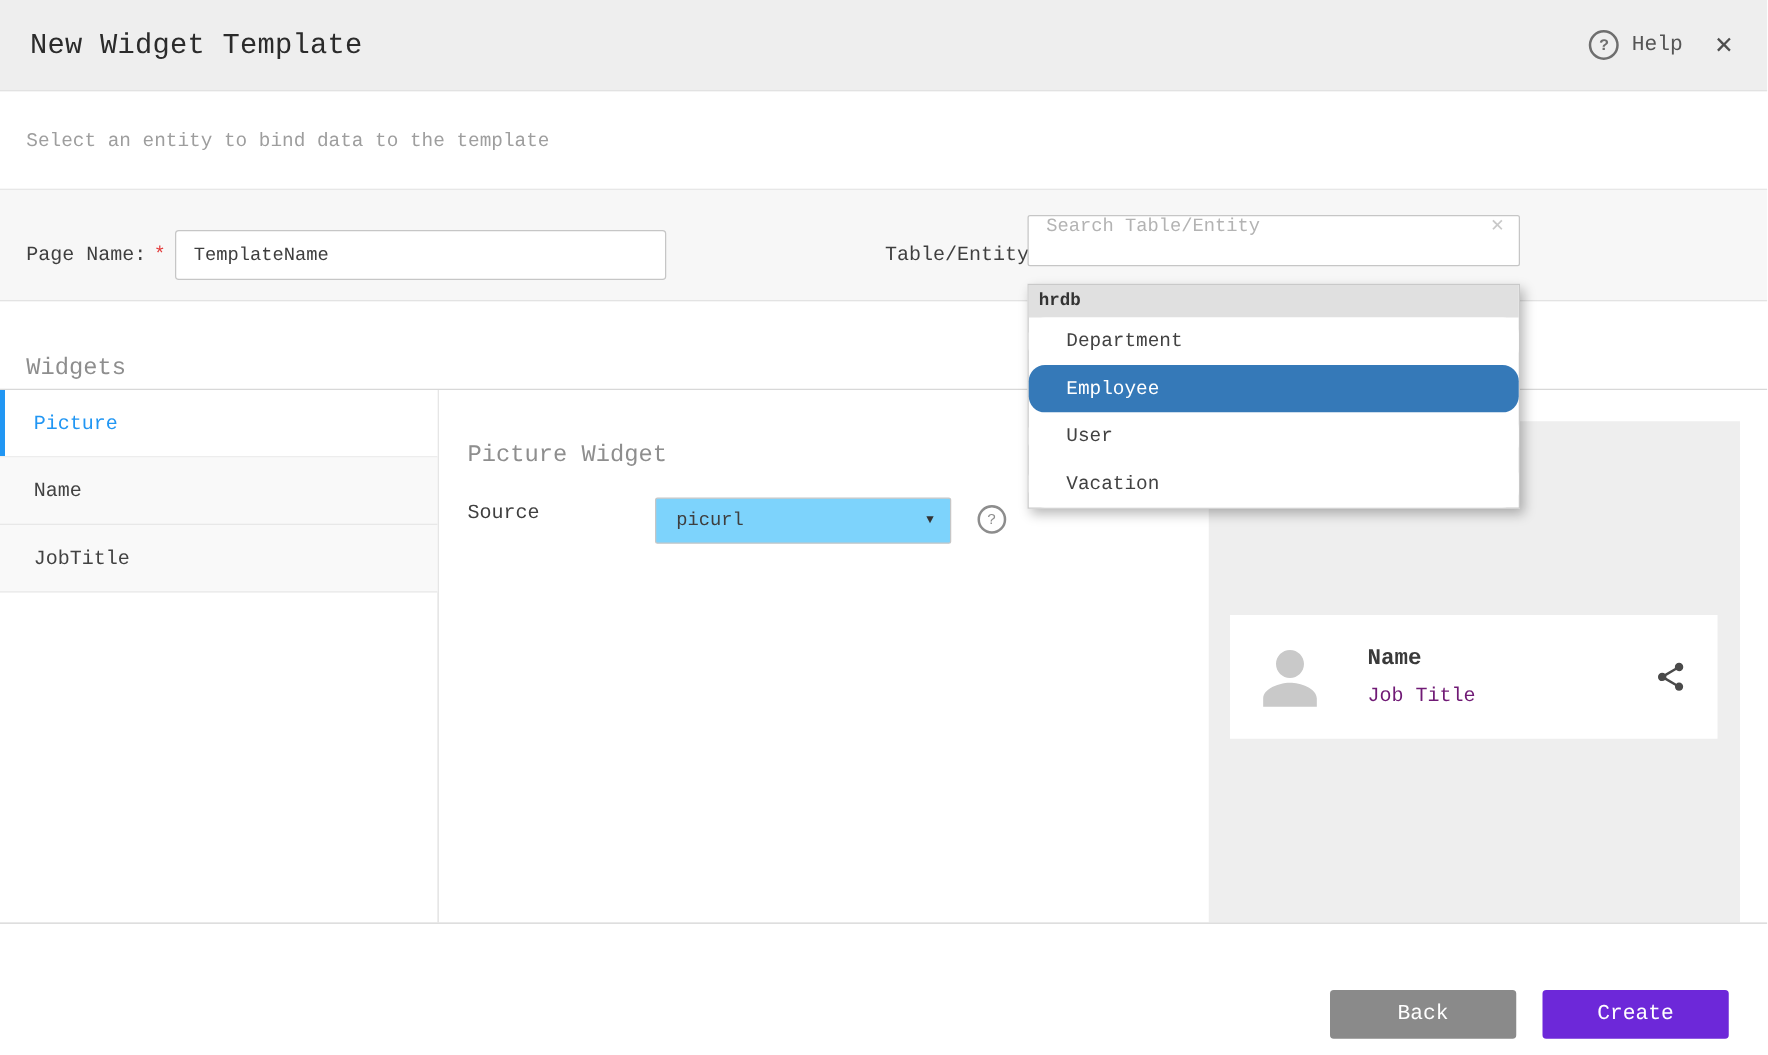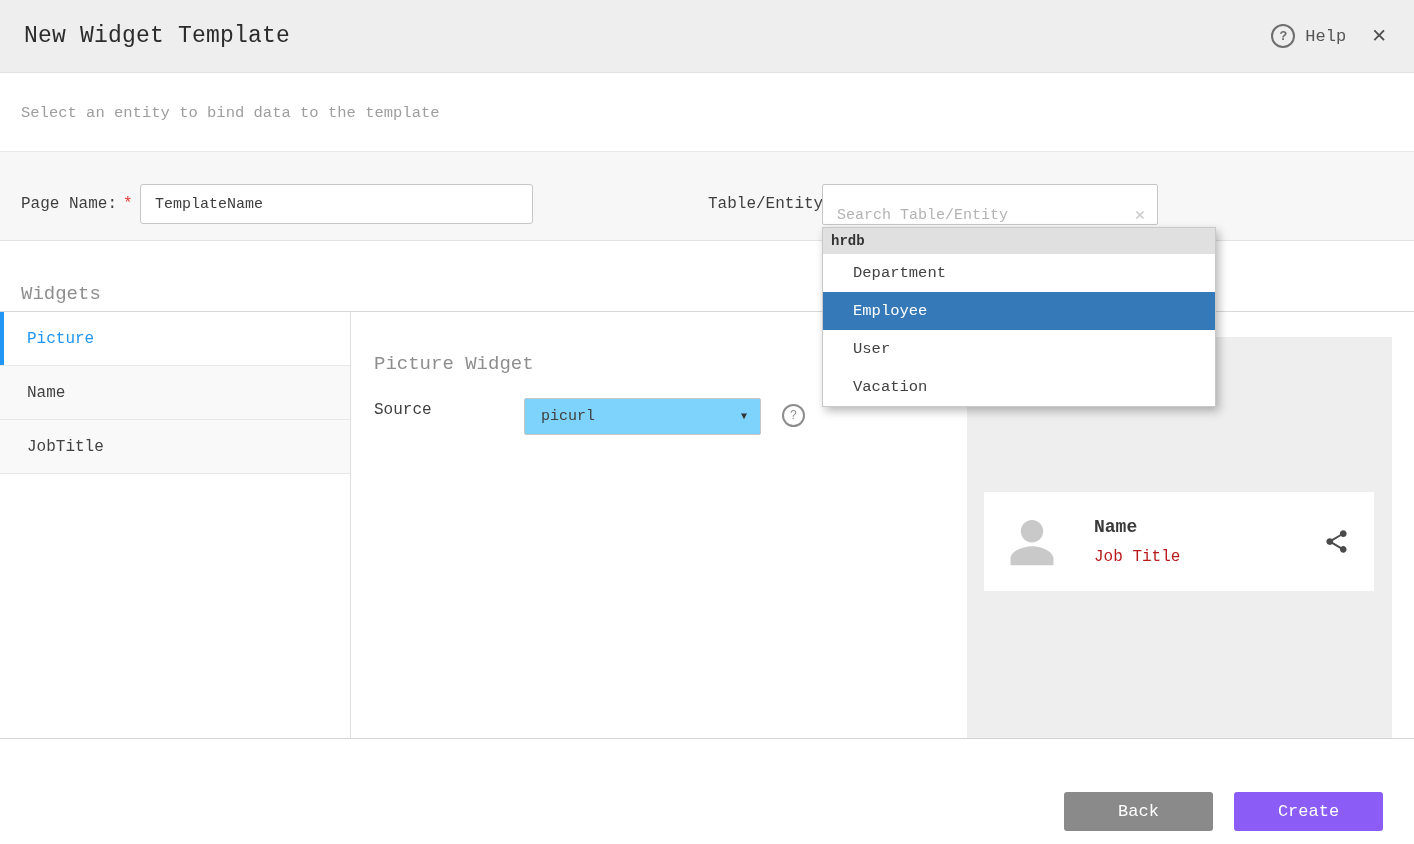--- a/index.html
+++ b/index.html
@@ -40,43 +40,43 @@
   .lbl-pagename { left:21px; top:43px; }
   .lbl-tableentity { left:708px; top:43px; }
   .required { color:#e23b3b; margin-left:6px; }
   .input-pagename {
     position:absolute; left:140px; top:32px; width:393px; height:40px;
     box-sizing:border-box; border:1px solid #c6c6c6; border-radius:3px;
     background:#fff; font-size:15px; color:#3e3e3e; padding:0 14px;
     font-family:inherit; outline:none;
   }
   .search-wrap {
-    position:absolute; left:822px; top:32px; width:336px; height:41px;
+    position:absolute; left:822px; top:20px; width:394px; height:41px;
     box-sizing:border-box; border:1px solid #c6c6c6; border-radius:2px;
-    background:#fff; display:flex; align-items:flex-end;
+    background:#fff; display:flex; align-items:flex-start;
   }
   .search-input {
     flex:1; min-width:0; border:none; outline:none; background:transparent;
     font-size:15px; color:#444444; padding:0 0 0 14px; font-family:inherit;
   }
   .search-input::placeholder { color:#b3b3b3; }
   .clear-x { font-size:17px; color:#c9c9c9; padding:0 12px 0 6px; cursor:pointer; line-height:1; }
   
   .dropdown {
     position:absolute; left:822px; top:75px; width:394px; background:#fff;
     border:1px solid #c9c9c9; box-sizing:border-box;
     box-shadow:3px 4px 9px rgba(0,0,0,0.28); z-index:50;
   }
   .dd-group {
     height:26px; background:#e0e0e0; display:flex; align-items:center;
     padding-left:8px; font-size:14px; font-weight:bold; color:#333333;
   }
   .dd-item {
     height:38px; display:flex; align-items:center; padding-left:30px;
-    font-size:15.5px; color:#424242; cursor:pointer; background:#fff;
+    font-size:15.5px; color:#424242; cursor:pointer; background:#fff;border-radius:13px;
   }
   .dd-item.selected { background:#3579b8; color:#ffffff; }
   
   .widgets-heading-row {
     position:absolute; top:241px; left:0; width:100%; height:71px; background:#fff;
     border-bottom:1px solid #d8d8d8; box-sizing:border-box;
     display:flex; align-items:center; padding-left:21px;
   }
   .widgets-heading { font-size:19px; color:#8e8e8e;margin-top:36px; }
   
@@ -109,33 +109,33 @@
   .preview-panel {
     position:absolute; left:967px; top:25px; bottom:0; width:425px; background:#eeeeee;
   }
   .preview-card {
     position:absolute; left:17px; top:155px; width:390px; height:99px; background:#ffffff;
     display:flex; align-items:center; padding:0 24px 0 20px; box-sizing:border-box;
   }
   .person-icon { width:56px; height:56px; flex:0 0 auto; }
   .card-text { margin-left:34px; }
   .card-name { font-size:18px; font-weight:bold; color:#3a3a3a; }
-  .card-job { font-size:16px; color:#b91c1c; margin-top:11px; }
+  .card-job { font-size:16px; color:#701a75; margin-top:11px; }
   .share-icon { margin-left:auto; width:27px; height:27px; cursor:pointer; }
   
   .footer {
     position:absolute; top:738px; left:0; width:100%; height:106px; background:#fff;
     border-top:1px solid #d4d4d4; box-sizing:border-box;
   }
   .btn {
     position:absolute; top:53px; width:149px; height:39px; border:none; border-radius:3px;
     color:#ffffff; font-size:17px; font-family:inherit; cursor:pointer;
   }
   .btn-back { left:1064px; background:#8a8a8a; }
-  .btn-create { left:1234px; background:#8b5cf6; }
+  .btn-create { left:1234px; background:#6d28d9; }
 </style>
 </head>
 <body>
 
 <div id="app">
 
   <div class="header">
     <div class="header-title">New Widget Template</div>
     <div class="header-right">
       <div class="help-wrap">

